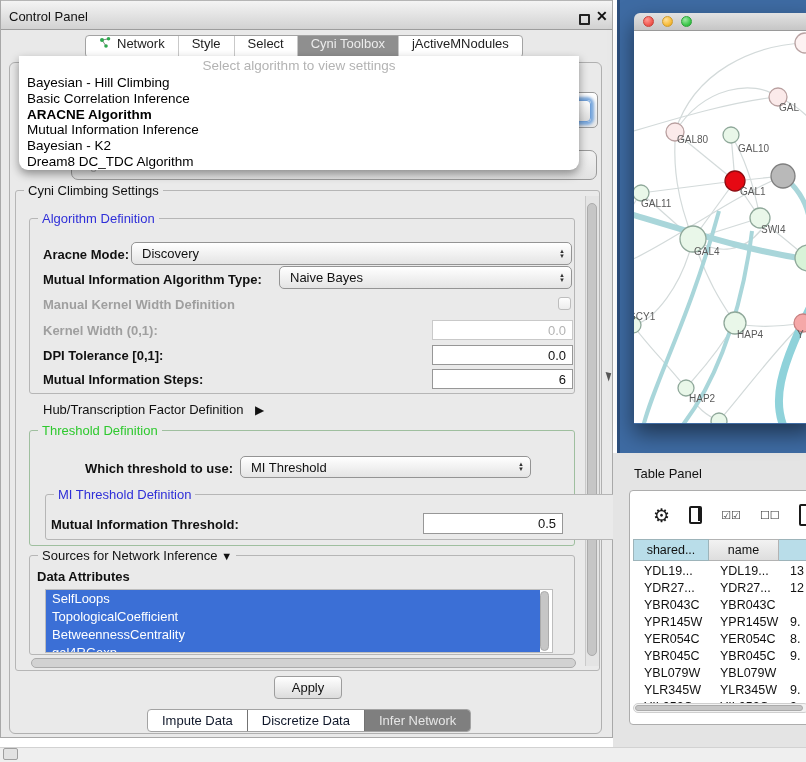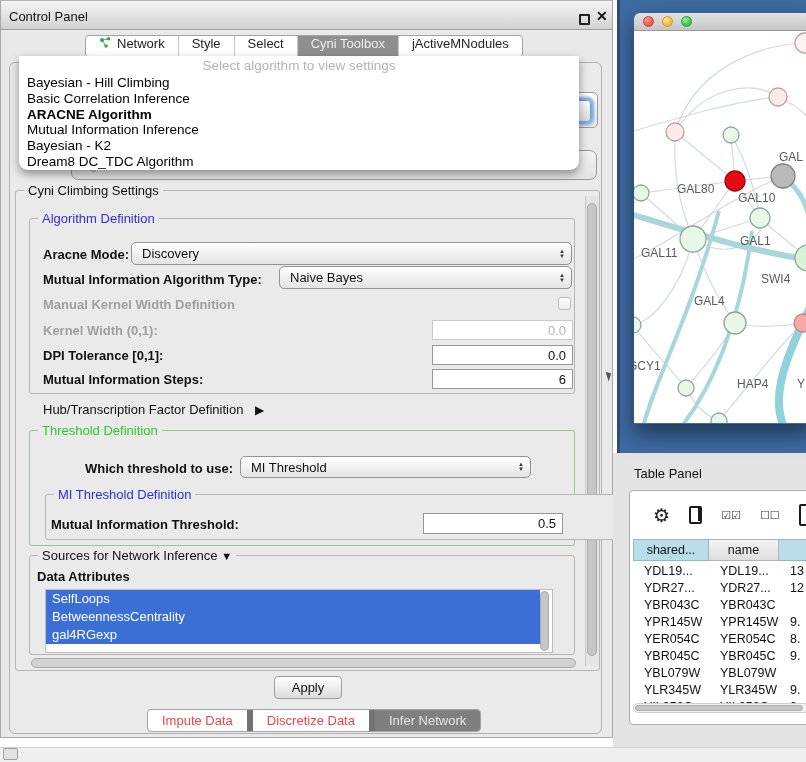--- a/index.html
+++ b/index.html
@@ -53,32 +53,32 @@
 
   .vtrack { background:#e4e4e4; border-left:1px solid #cacaca; }
   .thumb { background:#c6c6c6; border:1px solid #ababab; border-radius:6px; }
 
   .list { background:#fff; border:1px solid #bdbdbd; overflow:hidden; }
   .list-item { height:18px; line-height:18px; padding-left:6px; font-size:13px; color:#fff; background:#3b6fd6; white-space:nowrap; }
 
   .apply-btn { left:273px; top:676px; width:68px; height:23px; border:1px solid #9d9d9d; border-radius:4px; background:linear-gradient(#ffffff,#dcdcdc); text-align:center; font-size:13px; padding-top:3px; color:#111; }
 
   .btabs { left:146px; top:709px; height:23px; display:flex; background:#fff; border:1px solid #a3a3a3; border-radius:4px; overflow:hidden; }
-  .btab { padding:0 14px; display:flex; align-items:center; font-size:13px; color:#ef4444; border-right:6px solid #737373; }
+  .btab { padding:0 14px; display:flex; align-items:center; font-size:13px; color:#0f172a; border-right:1px solid #737373; }
   .btab:last-child { border-right:none; }
   .btab.selected { background:#7f7f7f; color:#e6e6e6; }
 
   
   .desktop { left:613px; top:0; width:193px; height:453px; background:#fff; }
   .desktop-blue { left:4px; top:0; width:189px; height:453px; background:#3e6ba3; border-left:3px solid #2c4e7c; }
   .netwin { left:634px; top:13px; width:180px; height:411px; border-radius:6px 0 0 0; box-shadow:0 10px 22px rgba(0,0,0,.5); z-index:5; }
   .netwin-title { height:18px; background:linear-gradient(#e2e2e2,#c6c6c6); border-radius:6px 0 0 0; border-bottom:1px solid #9a9a9a; display:flex; align-items:center; padding-left:9px; gap:8px; }
   .light { width:11px; height:11px; border-radius:50%; }
   .canvas { position:relative; width:180px; height:392px; background:#fff; overflow:hidden; }
-  .netlabel { position:absolute; font-size:12px; color:#5a5a5a; white-space:nowrap;margin-top:48px; }
+  .netlabel { position:absolute; font-size:10px; color:#5a5a5a; white-space:nowrap; }
 
   
   .tp { left:613px; top:453px; width:193px; height:309px; background:#e4e4e4; }
   .tp-title { left:21px; top:13px; font-size:13px; color:#111; }
   .tp-box { left:16px; top:37px; width:182px; height:235px; background:#fff; border:1px solid #adadad; border-radius:4px; overflow:hidden; }
   .tp-toolbar { position:absolute; left:0; top:0; width:100%; height:48px; display:flex; align-items:center; gap:19px; padding-left:23px; }
   .hdr { position:absolute; top:48px; height:22px; display:flex; }
   .hdr-cell { border:1px solid #9db4ba; border-left:none; font-size:12.5px; text-align:center; padding-top:3px; color:#111; overflow:hidden; white-space:nowrap; }
   .hdr-blue { background:#b9dde9; } .hdr-gray { background:linear-gradient(#f2f2f2,#dedede); border-color:#b3b3b3;}
   .trow { position:absolute; display:flex; font-size:12.5px; color:#111; }
@@ -200,20 +200,21 @@
 
   <div class="abs group" style="left:28px; top:555px; width:546px; height:100px; background:#eaeaea;">
     <span class="group-label lbl-black">
       <span>Sources for Network Inference</span>
       <span style="font-size:11px;">▼</span>
     </span>
   </div>
   <div class="abs rowlabel" style="left:36px; top:569px;">Data Attributes</div>
   <div class="abs list" style="left:44px; top:589px; width:508px; height:64px;">
     <div class="list-item" style="width:494px;">SelfLoops</div>
+    <div class="list-item" style="width:494px;">TopologicalCoefficient</div>
     <div class="list-item" style="width:494px;">BetweennessCentrality</div>
     <div class="list-item" style="width:494px;">gal4RGexp</div>
   </div>
   <div class="abs thumb" style="left:539px; top:591px; width:9px; height:60px;"></div>
   <div class="abs thumb" style="left:30px; top:658px; width:545px; height:10px; background:#d2d2d2;"></div>
 
   <div class="abs apply-btn">Apply</div>
 
   <div class="abs btabs">
     <div class="btab">

